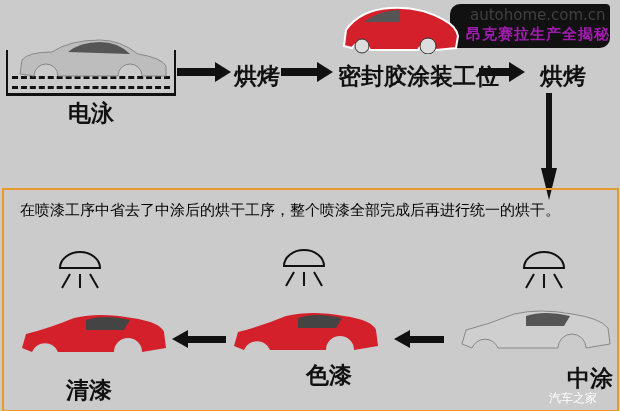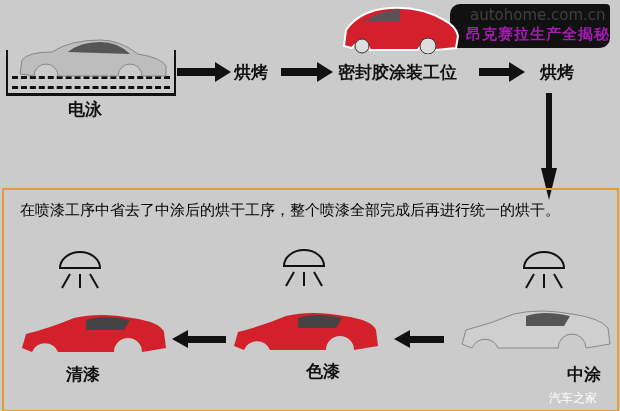--- a/index.html
+++ b/index.html
@@ -1,18 +1,18 @@
 <!DOCTYPE html>
 <html><head>
 <meta charset="utf-8">
 <style>
   html, body { margin:0; padding:0; }
   body { width:620px; height:411px; background:#cbcbcb; position:relative; overflow:hidden; font-family:"DejaVu Sans", sans-serif; }
   .abs { position:absolute; }
-  .label { font-weight:bold; color:#111; font-size:17px; white-space:nowrap; }
+  .label { font-weight:bold; color:#111; font-size:23px; white-space:nowrap; }
   .harrow { position:absolute; height:8px; background:#111; }
   .harrow::after { content:""; position:absolute; right:-14px; top:-6px; border-left:16px solid #111; border-top:10px solid transparent; border-bottom:10px solid transparent; }
   .larrow { position:absolute; height:7px; background:#111; }
   .larrow::before { content:""; position:absolute; left:-14px; top:-6px; border-right:16px solid #111; border-top:9.5px solid transparent; border-bottom:9.5px solid transparent; }
   .box { position:absolute; left:2px; top:188px; width:613px; height:220px; border:2px solid #e99a2e; }
   .desc { position:absolute; left:20px; top:200px; width:540px; font-size:15px; line-height:21px; color:#000000; }
   .tank { position:absolute; left:6px; top:50px; width:166px; height:43px; border-left:2px solid #111; border-right:2px solid #111; border-bottom:3px solid #111; }
   .dash { position:absolute; left:4px; right:4px; height:0; border-top:3px dashed #111; }
   .brand { position:absolute; left:450px; top:4px; width:160px; height:44px; background:#111; border-radius:10px 4px 10px 4px; }
   .brand-1 { position:absolute; left:470px; top:6px; font-size:15px; font-weight:normal; color:#404040; }
@@ -83,17 +83,17 @@
     <path d="M66,8 Q84,2 110,8 L104,18 L66,18 Z" fill="#444"></path>
   </svg>
 <svg class="abs" style="left:460px;top:308px;" width="152" height="44">
     <path d="M2,36 L6,22 Q30,16 54,6 Q80,0 112,6 Q140,10 148,20 L150,36 L126,40 A14,14 0 0 0 98,40 L38,40 A14,14 0 0 0 12,40 Z" fill="#cfcfcf" stroke="#888"></path>
     <path d="M66,8 Q84,2 110,8 L104,18 L66,18 Z" fill="#555"></path>
   </svg>
 
 <div class="larrow" style="left:186px;top:336px;width:40px;"></div>
 <div class="larrow" style="left:408px;top:336px;width:36px;"></div>
 
-<div class="label abs" style="left:66px;top:363px;">清漆</div>
+<div class="label abs" style="left:66px;top:375px;">清漆</div>
 <div class="label abs" style="left:306px;top:360px;">色漆</div>
 <div class="label abs" style="left:534px;top:363px;margin-left:33px;">中涂</div>
 
 <div class="watermark">汽车之家</div>
 
 </body></html>

